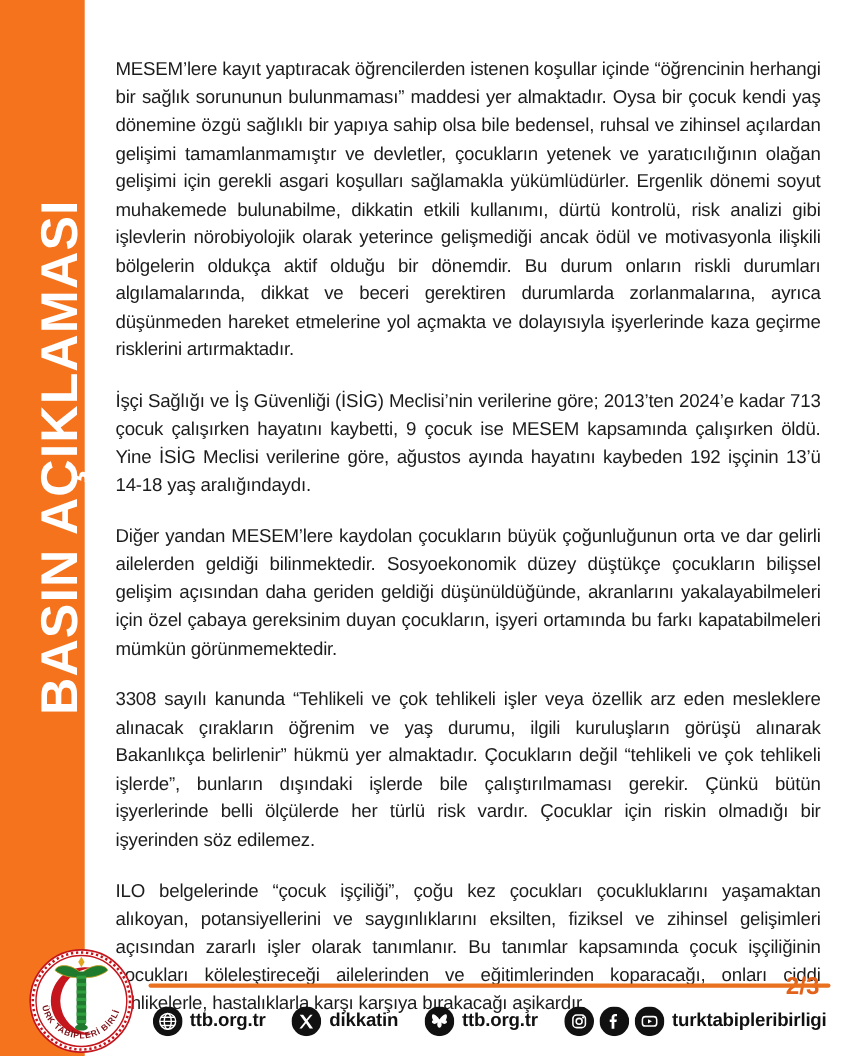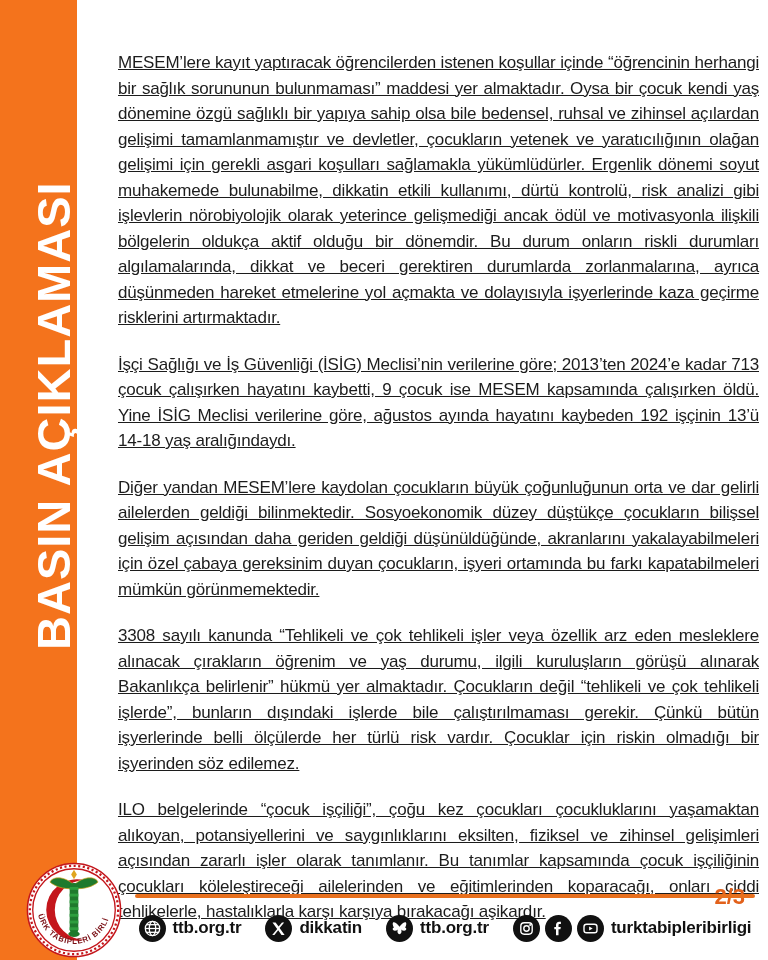--- a/index.html
+++ b/index.html
@@ -20,27 +20,26 @@
     transform:rotate(-90deg);
     transform-origin:0 0;
     white-space:nowrap;
     font-size:47px;
     line-height:48px;
     font-weight:bold;
     letter-spacing:1px;
     color:#ffffff;
   }
   .content{
-    position:absolute;left:118px;top:50px;width:641px;
+    position:absolute;left:105px;top:50px;width:641px;
     color:#1c1c1c;
     font-size:17px;
     line-height:25.5px;
     letter-spacing:-0.2px;
     text-align:justify;
-    text-decoration:underline;
   }
   .content p{margin:0 0 21px 0;}
   .page-number{
     position:absolute;right:23px;top:856px;
     font-size:22px;font-weight:bold;color:#E2611B;margin-top:28px;
   }
   .footer-line{
     position:absolute;left:135px;top:894px;width:620px;height:4px;
     background:#E8701E;border-radius:2px;
   }

